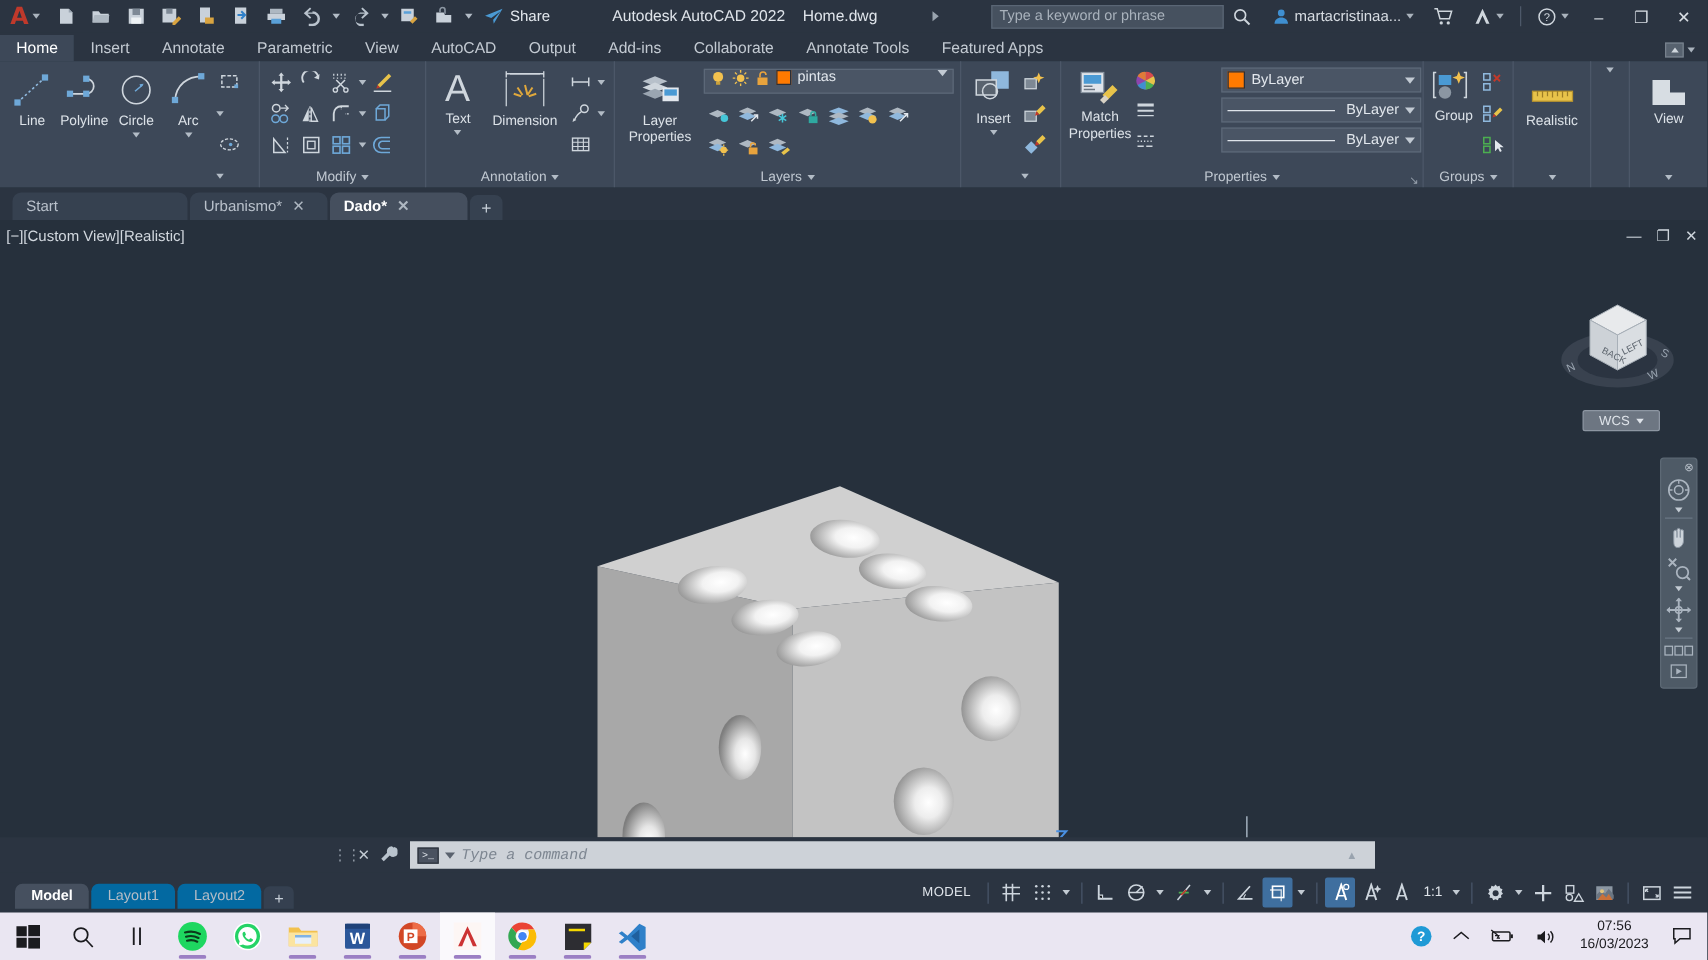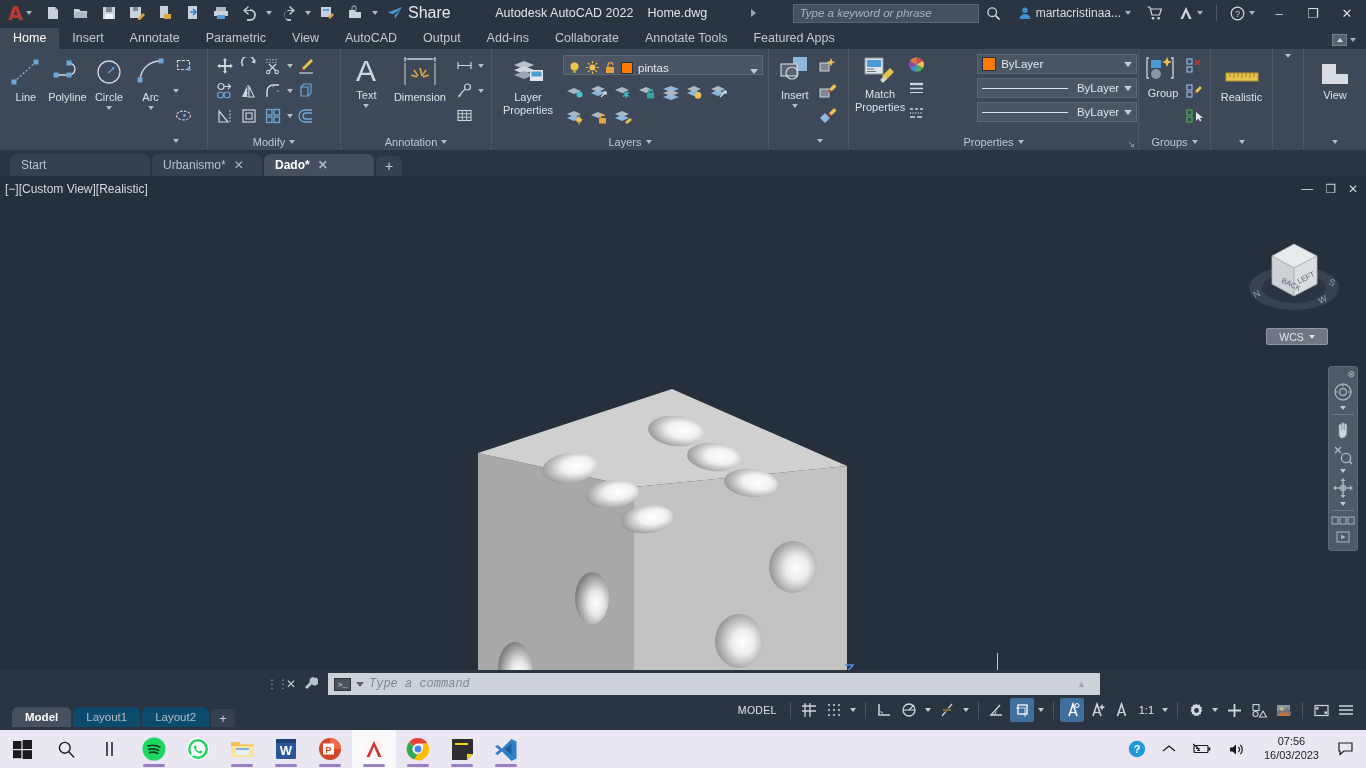--- a/index.html
+++ b/index.html
@@ -16,26 +16,26 @@
   .titlebar {
     position: absolute; left: 0; top: 0; width: 1366px; height: 26px;
     background: #2b3441; display: flex; align-items: center;
     color: #d4d9df; font-size: 12px;
   }
   .app-logo { width: 40px; display: flex; align-items: center; justify-content: center; gap: 3px; }
   .app-logo .a { color: #c0392b; font-size: 19px; font-weight: bold; font-family: "DejaVu Sans", sans-serif; line-height: 1; }
   .caret-down { width: 0; height: 0; border-left: 3.5px solid transparent; border-right: 3.5px solid transparent; border-top: 4px solid #aab3bd; }
   .qat { display: flex; align-items: center; gap: 2px; }
   .qat-btn { width: 26px; height: 24px; display: flex; align-items: center; justify-content: center; cursor: pointer; }
-  .share-btn { display: flex; align-items: center; gap: 5px; padding: 0 8px; height: 24px; cursor: pointer; color: #e3e8ee; font-size: 16px; }
+  .share-btn { display: flex; align-items: center; gap: 5px; padding: 0 8px; height: 24px; cursor: pointer; color: #e3e8ee; font-size: 12px; }
   .title-center { flex: 1; display: flex; align-items: center; justify-content: center; gap: 14px; font-size: 12.5px; color: #dfe4ea; }
   .title-caret { width: 0; height: 0; border-top: 4px solid transparent; border-bottom: 4px solid transparent; border-left: 5px solid #99a3ae; margin-left: 30px; }
   .searchbox {
     width: 186px; height: 19px; background: #46515f; border: 1px solid #5a6675;
-    color: #a9b2bc; font-size: 11.5px; font-style: italic; padding: 0 6px;
+    color: #a9b2bc; font-size: 11.5px; padding: 0 6px;
     display: flex; align-items: center; cursor: text;
   }
   .title-right { display: flex; align-items: center; gap: 4px; padding-right: 4px; }
   .tr-item { display: flex; align-items: center; gap: 4px; padding: 0 5px; height: 24px; cursor: pointer; font-size: 12px; color: #d8dde3; }
   .vsep { width: 1px; height: 16px; background: #4d5869; margin: 0 4px; }
   .wbtn { width: 30px; height: 26px; display: flex; align-items: center; justify-content: center; cursor: pointer; color: #d7dce2; font-size: 13px; }
 
   
   .ribbon-tabs {
     position: absolute; left: 0; top: 26px; width: 1366px; height: 23px;
@@ -65,21 +65,21 @@
   }
   .big-btn .lbl { font-size: 11px; color: #dce2e8; margin-top: 2px; text-align: center; line-height: 1.15; }
   .big-btn .dcaret { width: 0; height: 0; border-left: 3.5px solid transparent; border-right: 3.5px solid transparent; border-top: 4px solid #b3bcc6; margin-top: 2px; }
   .small-grid { display: flex; flex-wrap: wrap; align-content: flex-start; }
   .sm-btn { width: 24px; height: 25px; display: flex; align-items: center; justify-content: center; cursor: pointer; border-radius: 2px; }
   .sm-caret { width: 9px; height: 25px; display: flex; align-items: center; justify-content: center; cursor: pointer; }
   .sm-caret i { width: 0; height: 0; border-left: 3px solid transparent; border-right: 3px solid transparent; border-top: 4px solid #b3bcc6; display:block; }
 
   .layer-combo {
     width: 200px; height: 20px; background: #4a5565; border: 1px solid #5c6878;
-    display: flex; align-items: flex-end; gap: 5px; padding: 0 4px; cursor: pointer;
+    display: flex; align-items: flex-start; gap: 5px; padding: 0 4px; cursor: pointer;
     color: #e3e8ee; font-size: 11.5px;
   }
   .layer-combo .swatch { width: 12px; height: 12px; background: #ff7a00; border: 1px solid #2a2f38; }
   .layer-combo .cb-caret { margin-left: auto; width: 0; height: 0; border-left: 4px solid transparent; border-right: 4px solid transparent; border-top: 5px solid #c2cad3; }
   .prop-combo {
     width: 160px; height: 20px; background: #4a5565; border: 1px solid #5c6878;
     display: flex; align-items: center; gap: 5px; padding: 0 4px; cursor: pointer;
     color: #e3e8ee; font-size: 11.5px; margin-left: 47px;
   }
   .prop-combo .cb-caret { width: 0; height: 0; border-left: 4px solid transparent; border-right: 4px solid transparent; border-top: 5px solid #c2cad3; }
@@ -146,26 +146,26 @@
     display: flex; align-items: center; padding: 0 6px; gap: 5px; cursor: text;
   }
   .cmd-ico { width: 17px; height: 13px; background: #4a5260; border: 1px solid #2d333d; color: #dfe4ea; font-size: 8px; display: flex; align-items: center; justify-content: center; font-family: "Liberation Mono", monospace; }
   .cmd-ico-caret { width:0;height:0;border-left:4px solid transparent;border-right:4px solid transparent;border-top:5px solid #5a626e; }
   .cmd-ph { font-size: 12px; color: #7d8691; font-style: italic; font-family: "Liberation Mono", monospace; }
   .cmd-up { margin-right: 8px; color: #99a3ae; font-size: 9px; cursor: pointer; }
 
   
   .statusbar {
     position: absolute; left: 0; top: 698px; width: 1366px; height: 32px;
-    background: #2b3441; display: flex; align-items: flex-start;
+    background: #2b3441; display: flex; align-items: center;
   }
   .ltabs { display: flex; align-items: flex-end; height: 100%; padding-left: 12px; padding-bottom: 3px; }
   .ltab {
     height: 20px; padding: 0 13px; display: flex; align-items: center;
-    font-size: 11.5px; color: #b4bcc6; background: #0c4a6e; border-radius: 6px 6px 0 0;
+    font-size: 11.5px; color: #b4bcc6; background: #0369a1; border-radius: 6px 6px 0 0;
     margin-right: 2px; cursor: pointer;
   }
   .ltab.active { background: #46505f; color: #fff; font-weight: bold; }
   .ltab-add { width: 24px; height: 18px; display: flex; align-items: center; justify-content: center; background: #354050; border-radius: 5px 5px 0 0; color: #c5cdd6; font-size: 13px; cursor: pointer; }
   .status-right { margin-left: auto; display: flex; align-items: center; padding-right: 8px; gap: 1px; }
   .sb-model { font-size: 10.5px; color: #e0e5eb; padding: 3px 7px; cursor: pointer; letter-spacing: .3px; }
   .sb-btn { width: 24px; height: 24px; display: flex; align-items: center; justify-content: center; cursor: pointer; border-radius: 2px; }
   .sb-btn.on { background: #3f6f9f; }
   .sb-caret { width: 12px; height: 24px; display: flex; align-items: center; justify-content: center; cursor: pointer; }
   .sb-caret i { width:0;height:0;border-left:3.5px solid transparent;border-right:3.5px solid transparent;border-top:4px solid #c3cbd3; display:block; }

